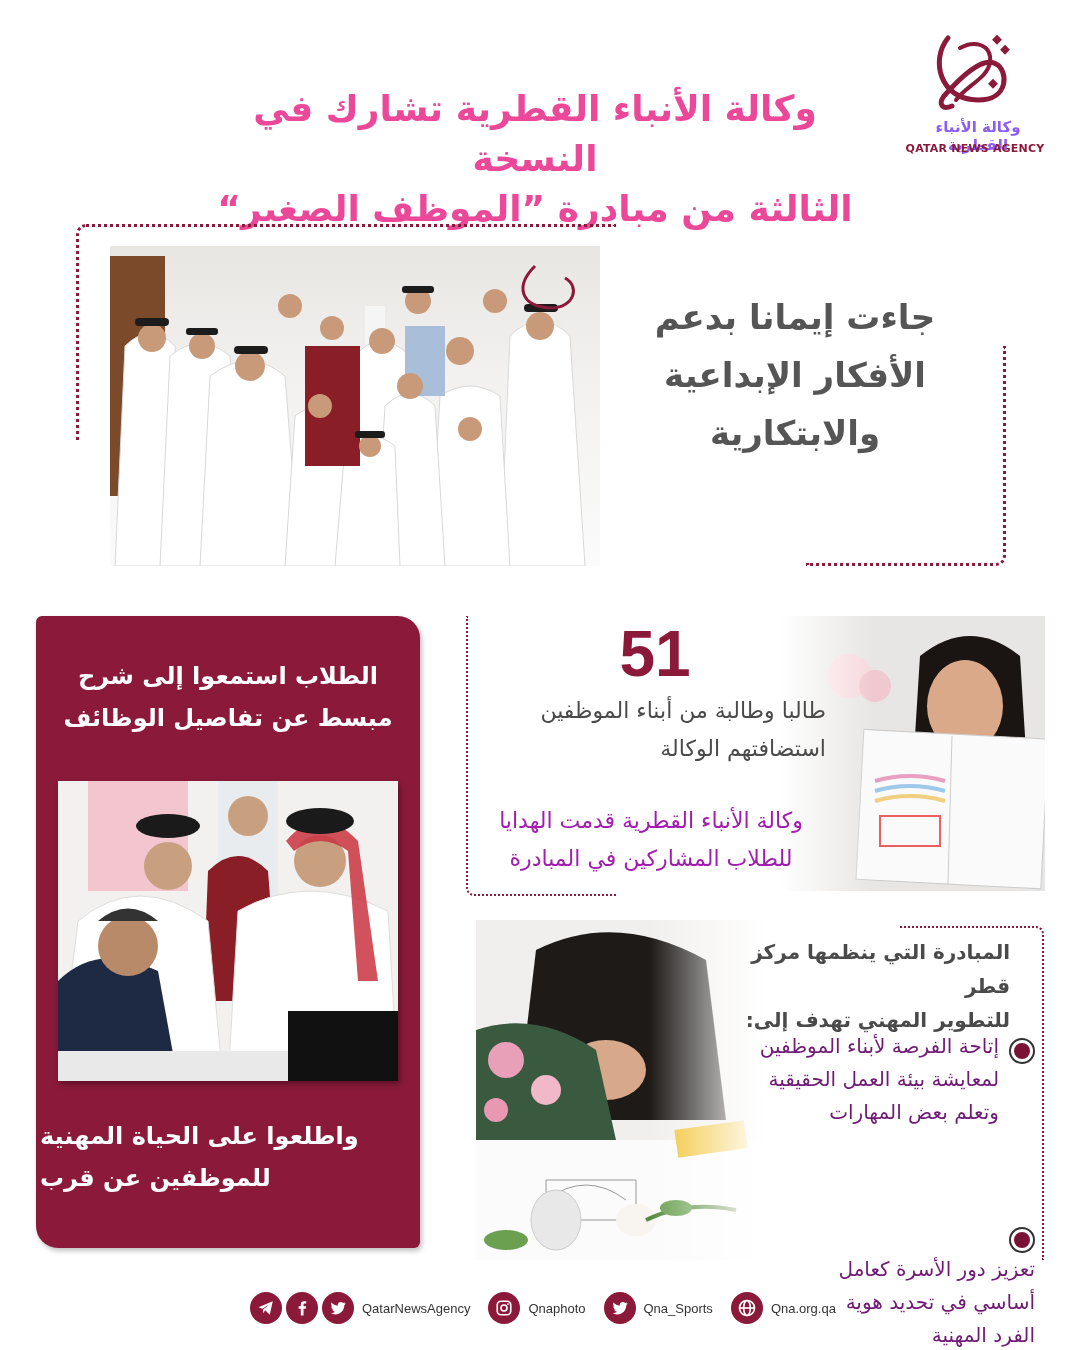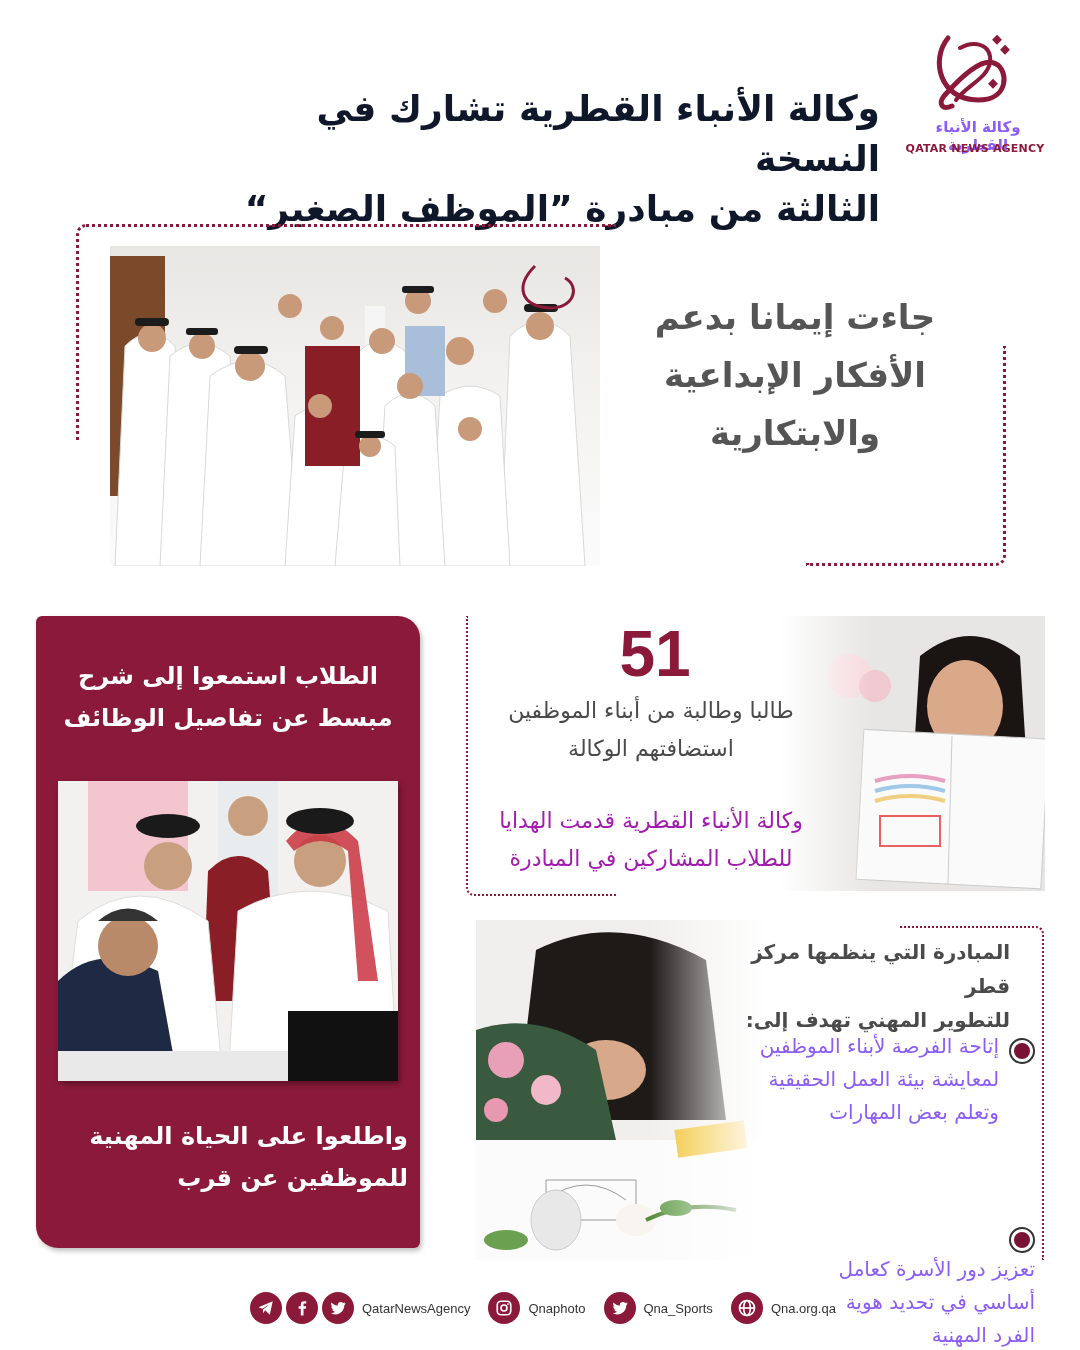--- a/index.html
+++ b/index.html
@@ -7,50 +7,50 @@
   body { position: relative; font-family: "DejaVu Sans", sans-serif; color: #4a4a4a; }
   .abs { position: absolute; }
 
   
   #logo { left: 900px; top: 30px; width: 150px; height: 130px; }
   #logo svg { position: absolute; left: 30px; top: 0; }
   #logo .ar { position: absolute; left: 3px; top: 88px; width: 150px; font-size: 15px; font-weight: bold; color: #8b5cf6; text-align: center; direction: rtl; }
   #logo .en { position: absolute; left: 0; top: 112px; width: 150px; font-size: 11px; font-weight: bold; color: #8b1a3a; text-align: center; letter-spacing: 0.2px; }
 
   
-  #title { left: 190px; top: 84px; width: 690px; font-size: 36px; line-height: 50px; font-weight: bold; color: #0f172a; direction: rtl; text-align: right; }
+  #title { left: 190px; top: 84px; width: 690px; font-size: 36px; line-height: 50px; font-weight: bold; color: #ec4899; direction: rtl; text-align: center; }
 
   
   #frame1 { left: 76px; top: 224px; width: 930px; height: 342px; }
   #frame1 .tl { position: absolute; left: 0; top: 0; width: 540px; height: 216px; border-top: 3px dotted #8b1a3a; border-left: 3px dotted #8b1a3a; border-top-left-radius: 10px; }
   #frame1 .br { position: absolute; right: 0; bottom: 0; width: 200px; height: 220px; border-bottom: 3px dotted #8b1a3a; border-right: 3px dotted #8b1a3a; border-bottom-right-radius: 10px; }
   #photo1 { left: 110px; top: 246px; width: 490px; height: 320px; overflow: hidden; background: linear-gradient(180deg,#e8e6e3 0%,#f2f1ef 40%,#fbfbfb 100%); }
   #quote1 { left: 630px; top: 288px; width: 330px; font-size: 34px; line-height: 58px; font-weight: bold; color: #555555; direction: rtl; text-align: center; }
 
   
   #card { left: 36px; top: 616px; width: 384px; height: 632px; background: #8b1a3a; border-radius: 6px 22px 6px 22px; box-shadow: 2px 3px 5px rgba(0,0,0,0.25); }
   #card-top { left: 40px; top: 655px; width: 376px; font-size: 24px; line-height: 42px; font-weight: bold; color: #ffffff; direction: rtl; text-align: center; }
   #photo2 { left: 58px; top: 781px; width: 340px; height: 300px; overflow: hidden; box-shadow: 2px 3px 6px rgba(0,0,0,0.35); background: #eee; }
-  #card-bottom { left: 32px; top: 1115px; width: 376px; font-size: 24px; line-height: 42px; font-weight: bold; color: #ffffff; direction: rtl; text-align: right; }
+  #card-bottom { left: 40px; top: 1115px; width: 376px; font-size: 24px; line-height: 42px; font-weight: bold; color: #ffffff; direction: rtl; text-align: left; }
 
   
   #frame2 { left: 466px; top: 616px; width: 150px; height: 280px; border-left: 2px dotted #8b1a3a; border-bottom: 2px dotted #8b1a3a; border-bottom-left-radius: 8px; }
   #photo3 { left: 780px; top: 616px; width: 265px; height: 275px; overflow: hidden; }
   #stat-number { left: 560px; top: 614px; width: 190px; font-size: 64px; line-height: 80px; font-weight: bold; color: #8b1a3a; text-align: center; font-family: "Liberation Sans", sans-serif; }
-  #stat-text { left: 476px; top: 692px; width: 350px; font-size: 22px; line-height: 38px; color: #4a4a4a; direction: rtl; text-align: center; }
+  #stat-text { left: 476px; top: 692px; width: 350px; font-size: 22px; line-height: 38px; color: #4a4a4a; direction: rtl; text-align: right; }
   #stat-text2 { left: 476px; top: 802px; width: 350px; font-size: 22px; line-height: 38px; color: #a21caf; direction: rtl; text-align: center; }
 
   
   #frame3 { left: 900px; top: 926px; width: 144px; height: 334px; border-top: 2px dotted #8b1a3a; border-right: 2px dotted #8b1a3a; border-top-right-radius: 8px; }
   #photo4 { left: 476px; top: 920px; width: 290px; height: 340px; overflow: hidden; }
   #goals-head { left: 720px; top: 935px; width: 290px; font-size: 20px; line-height: 34px; font-weight: bold; color: #4a4a4a; direction: rtl; text-align: right; }
   .goal { position: absolute; left: 720px; width: 315px; direction: rtl; display: flex; flex-direction: row; align-items: flex-start; }
   .goal .bullet { flex: 0 0 auto; width: 26px; height: 26px; border: 2px solid #333; border-radius: 50%; display: flex; align-items: center; justify-content: center; margin-top: 8px; margin-left: 10px; background: #fff; }
   .goal .bullet span { width: 16px; height: 16px; border-radius: 50%; background: #7a1236; display: block; }
-  .goal .txt { font-size: 20px; line-height: 33px; color: #8b5cf6; text-align: right; }
+  .goal .txt { font-size: 20px; line-height: 33px; color: #701a75; text-align: right; }
   #goal1 { top: 1030px; }
   #goal2 { top: 1219px; flex-direction: column; }
 
   
   #footer { left: 250px; top: 1290px; width: 600px; height: 36px; display: flex; align-items: center; }
   .ficon { width: 32px; height: 32px; border-radius: 50%; background: #8b1a3a; display: flex; align-items: center; justify-content: center; margin-right: 4px; flex: 0 0 auto; }
   .flabel { font-family: "Liberation Sans", sans-serif; font-size: 13px; color: #333; margin-left: 4px; margin-right: 18px; white-space: nowrap; }
 </style>
 </head>
 <body>

